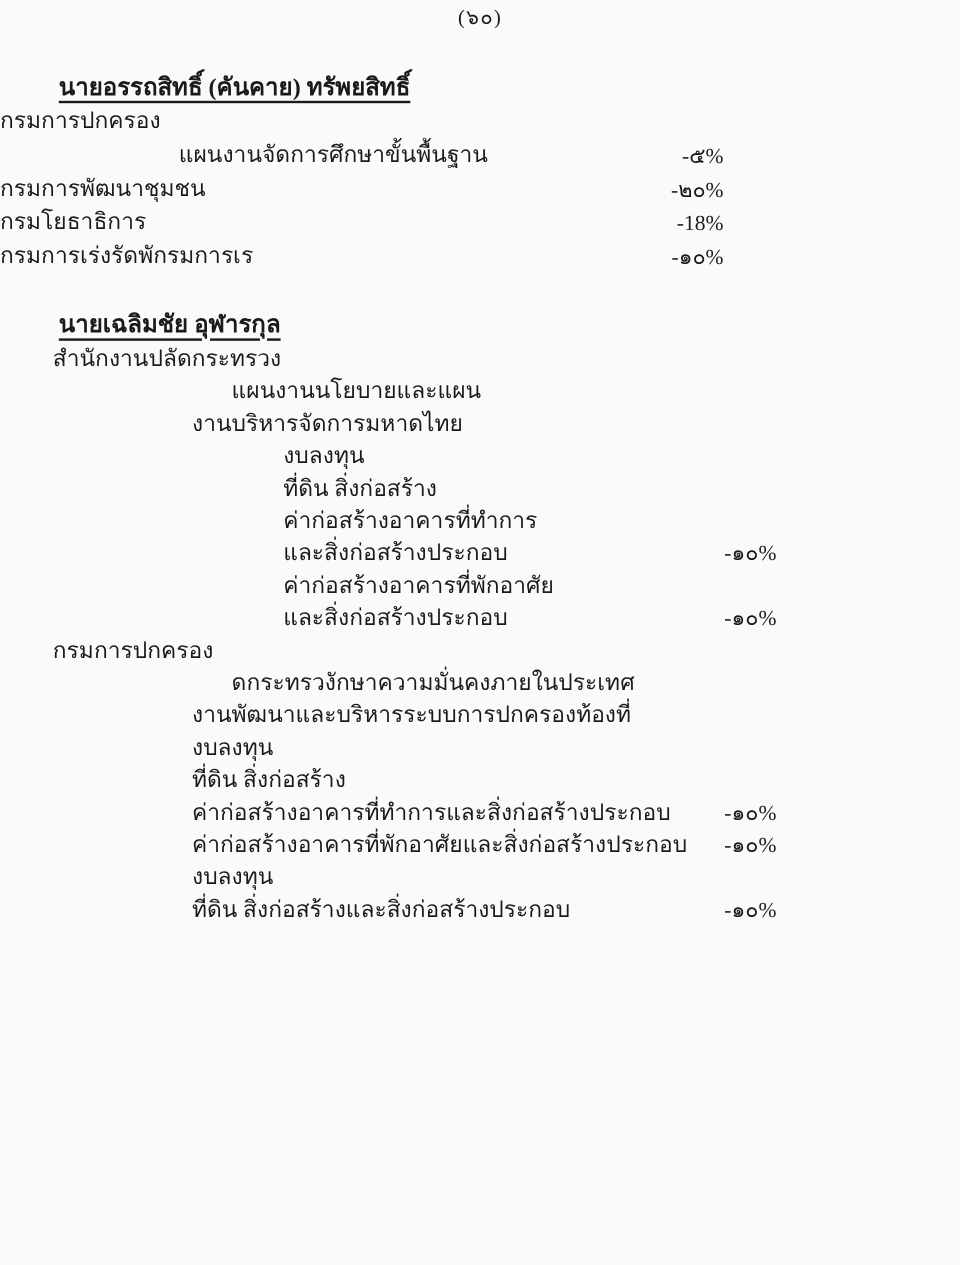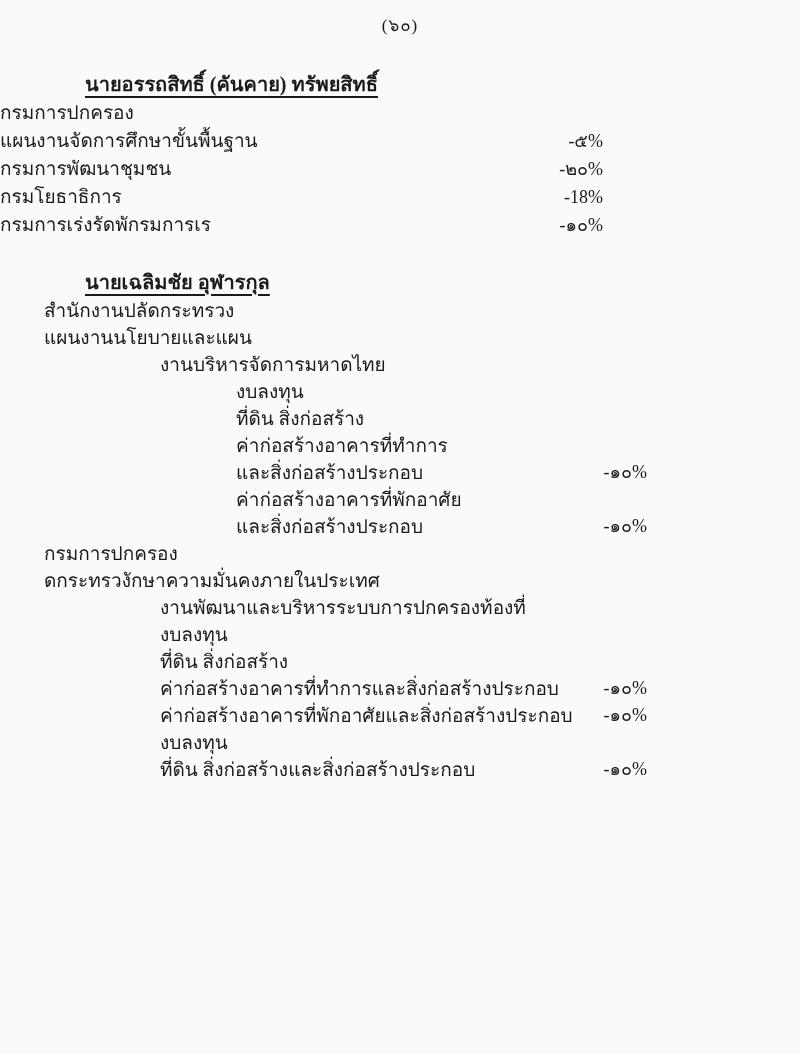--- a/index.html
+++ b/index.html
@@ -10,48 +10,48 @@
     color:#1a1a1a;
     -webkit-font-smoothing:antialiased;
   }
   .page{
     position:relative;
     width:800px;height:1054px;
     background:#fafaf8;
     overflow:hidden;
   }
   .page-number{
-    margin:0;padding-top:15px;
+    margin:0;padding-top:4px;
     text-align:center;
     font-size:17px;
     line-height:22px;
     letter-spacing:1px;
   }
   .doc-section{display:block;}
   .doc-section.sec-1{margin-top:32px;}
   .doc-section.sec-2{margin-top:28px;}
   .heading{
-    padding-left:85px;
+    padding-left:49px;
     font-size:20px;
     font-weight:bold;
     line-height:30px;
     text-decoration:underline;
     text-decoration-thickness:1.6px;
     text-underline-offset:5px;
     white-space:nowrap;
   }
   .row{
     position:relative;
     font-size:19px;
     line-height:28px;
     white-space:nowrap;
   }
   .doc-section.sec-2 .row{line-height:27px;margin-left:44px;}
   .ind-1{}
-  .ind-2{}
+  .ind-2{padding-left:149px;}
   .ind-3{padding-left:116px;}
   .ind-4{padding-left:192px;}
   .value{
     position:absolute;
     left:520px;top:0;
     width:83px;
     text-align:right;
     font-size:18px;
   }
   .artifact{

